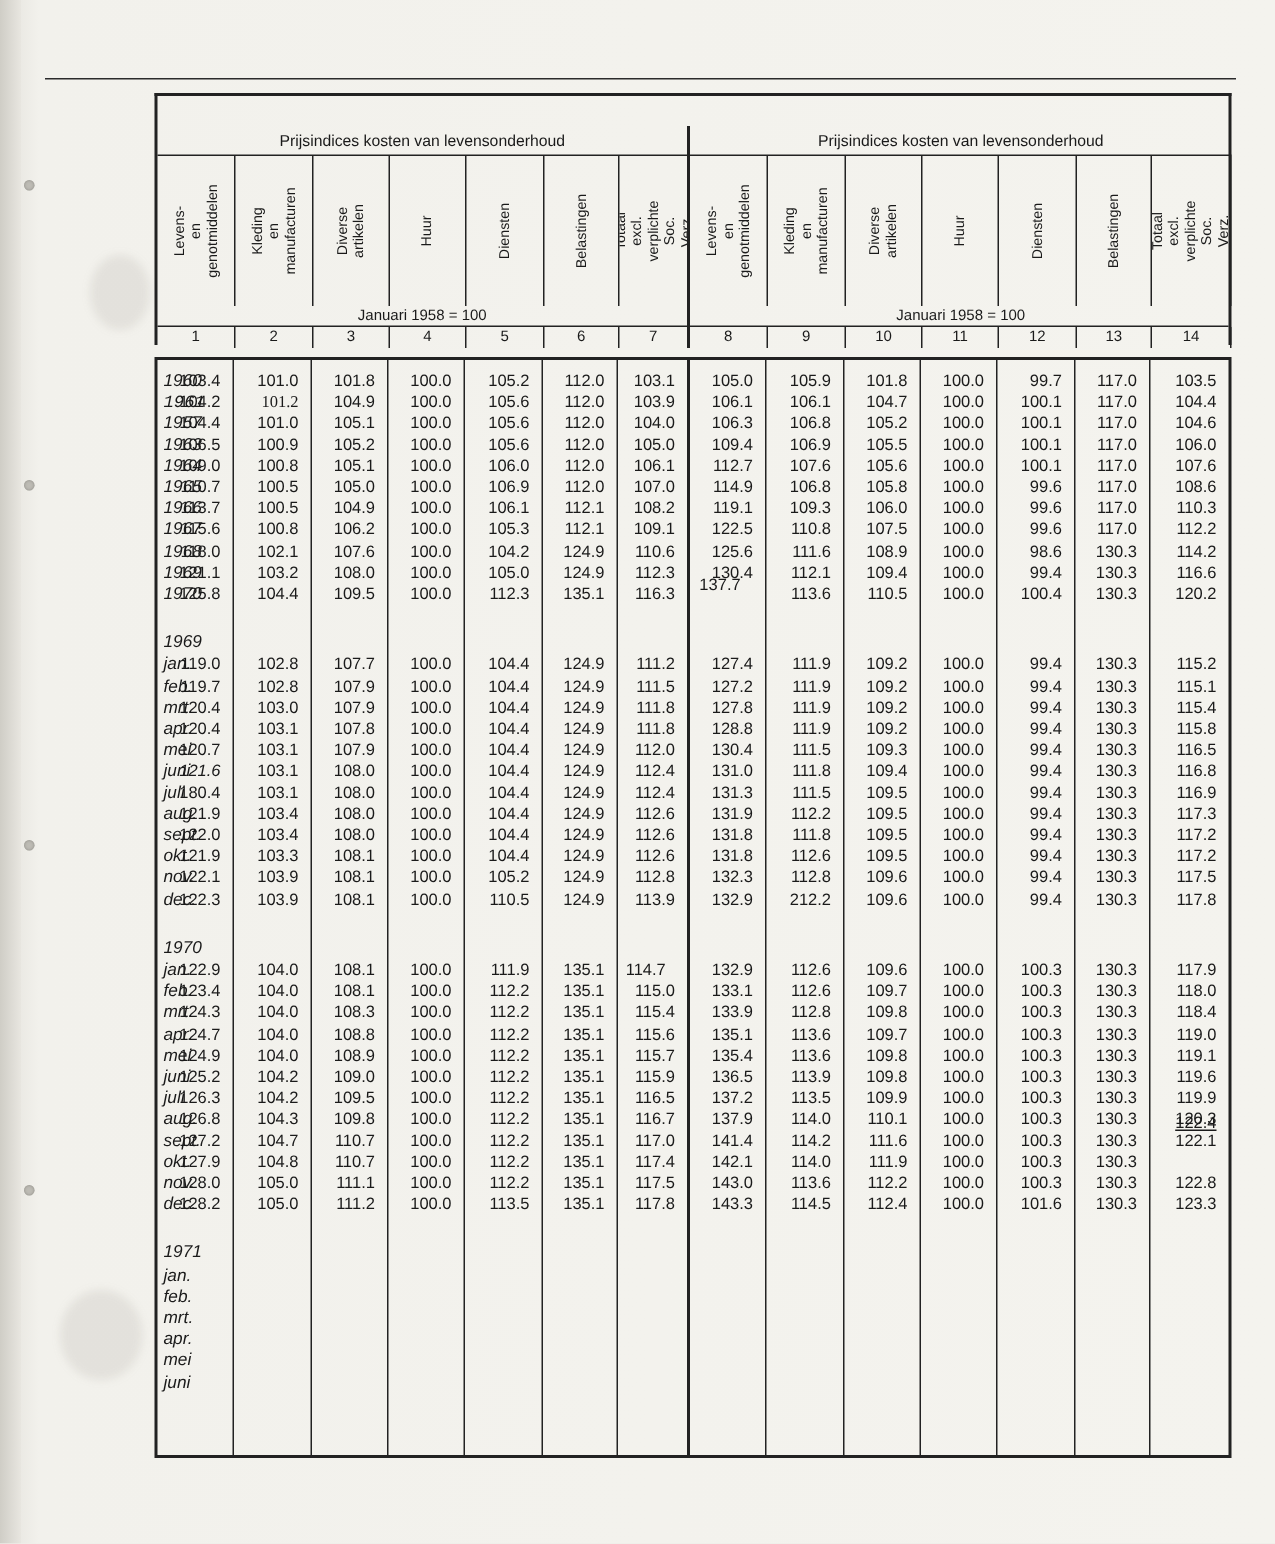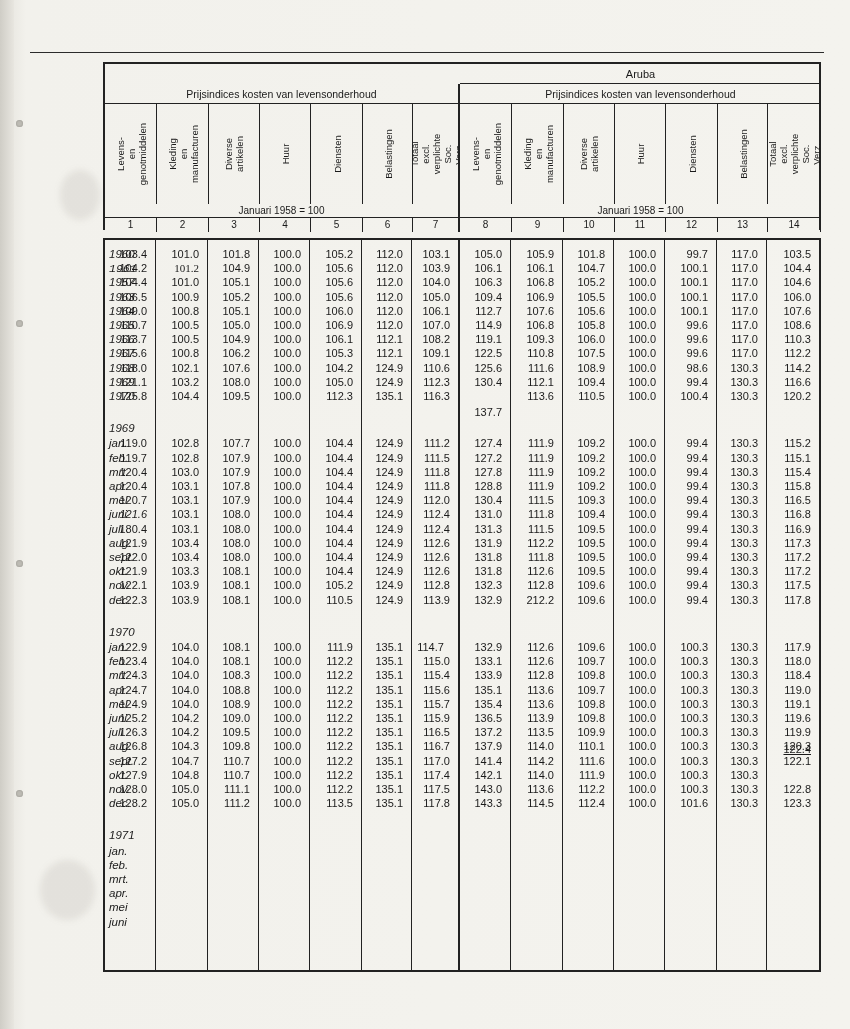--- a/index.html
+++ b/index.html
@@ -142,21 +142,20 @@
   <div class="punch" style="top:560px"></div>
   <div class="punch" style="top:790px"></div>
 
   <div class="smudge" style="left:60px;top:170px;width:40px;height:50px"></div>
   <div class="smudge" style="left:40px;top:860px;width:55px;height:60px"></div>
 
   <div class="rule"></div>
 
   <div class="tbl-wrap">
     <div class="hdr">
-      <div class="hdr-region aru">Aruba</div>
       <div class="hdr-sub cur">Prijsindices  kosten  van  levensonderhoud</div>
       <div class="hdr-sub aru">Prijsindices  kosten  van  levensonderhoud</div>
       <div id="vheads">
           <div class="vcolhead" style="left: 0px; width: 52px;">
             <div class="vtxt" style="width: 96px; white-space: normal;">Levens-<br>en<br>genotmiddelen</div>
           </div>
           <div class="vcolhead" style="left: 52px; width: 52px;">
             <div class="vtxt" style="width: 96px; white-space: normal;">Kleding<br>en<br>manufacturen</div>
           </div>
           <div class="vcolhead" style="left: 104px; width: 51px;">
@@ -385,21 +384,21 @@
           <div class="cell" style="top: 135.8px; left: 611px; width: 42px;">130.3</div>
           <div class="cell" style="top: 135.8px; left: 661px; width: 45px;">116.6</div>
           <div class="rowlbl" style="top: 150px; left: 4px;">1970</div>
           <div class="cell" style="top: 150px; left: -2px; width: 44px;">125.8</div>
           <div class="cell" style="top: 150px; left: 50px; width: 44px;">104.4</div>
           <div class="cell" style="top: 150px; left: 102px; width: 43px;">109.5</div>
           <div class="cell" style="top: 150px; left: 153px; width: 43px;">100.0</div>
           <div class="cell" style="top: 150px; left: 204px; width: 44px;">112.3</div>
           <div class="cell" style="top: 150px; left: 256px; width: 42px;">135.1</div>
           <div class="cell" style="top: 150px; left: 306px; width: 39px;">116.3</div>
-          <div class="cell" style="top: 166px; left: 353px; width: 44px;">137.7</div>
+          <div class="cell" style="top: 144px; left: 353px; width: 44px; text-align: center;">137.7</div>
           <div class="cell" style="top: 150px; left: 405px; width: 44px;">113.6</div>
           <div class="cell" style="top: 150px; left: 457px; width: 43px;">110.5</div>
           <div class="cell" style="top: 150px; left: 508px; width: 43px;">100.0</div>
           <div class="cell" style="top: 150px; left: 559px; width: 44px;">100.4</div>
           <div class="cell" style="top: 150px; left: 611px; width: 42px;">130.3</div>
           <div class="cell" style="top: 150px; left: 661px; width: 45px;">120.2</div>
           <div class="rowlbl" style="top: 182.2px; left: 4px;">1969</div>
           <div class="rowlbl" style="top: 197.4px; left: 4px;">jan.</div>
           <div class="cell" style="top: 197.4px; left: -2px; width: 44px;">119.0</div>
           <div class="cell" style="top: 197.4px; left: 50px; width: 44px;">102.8</div>

